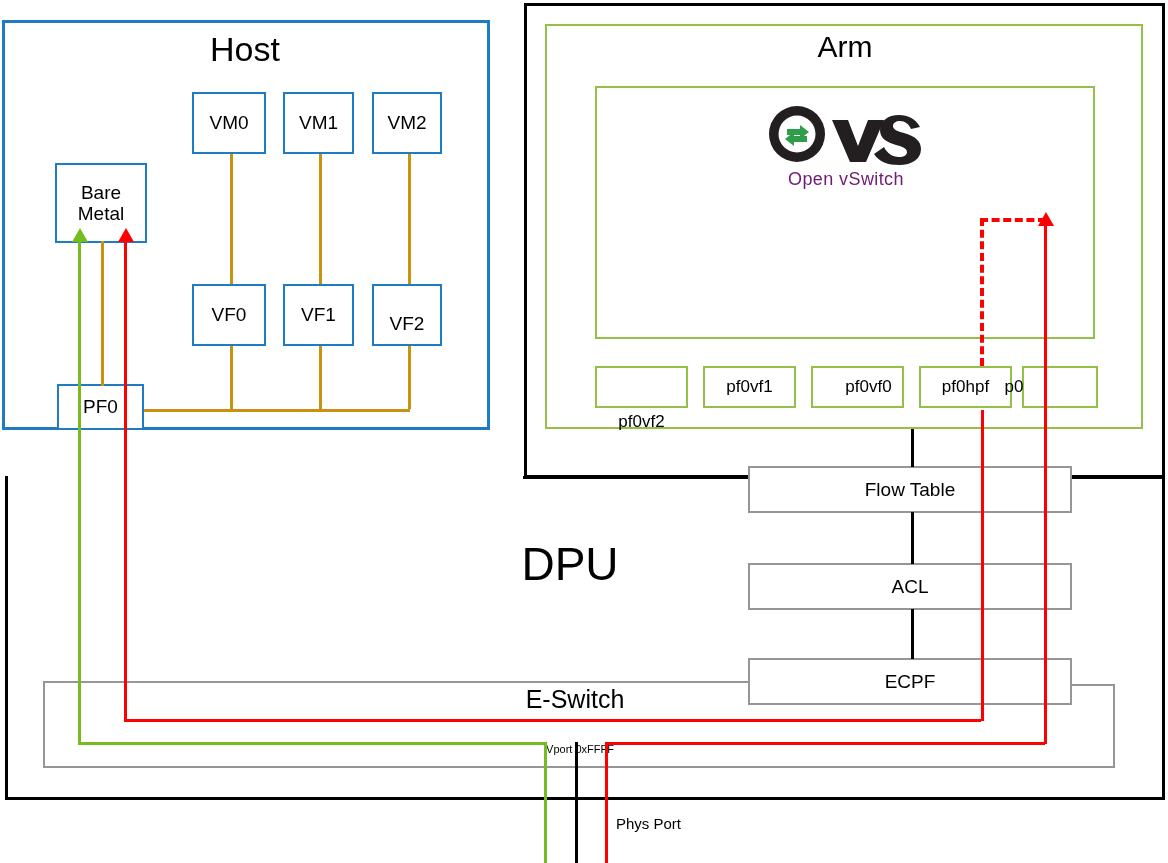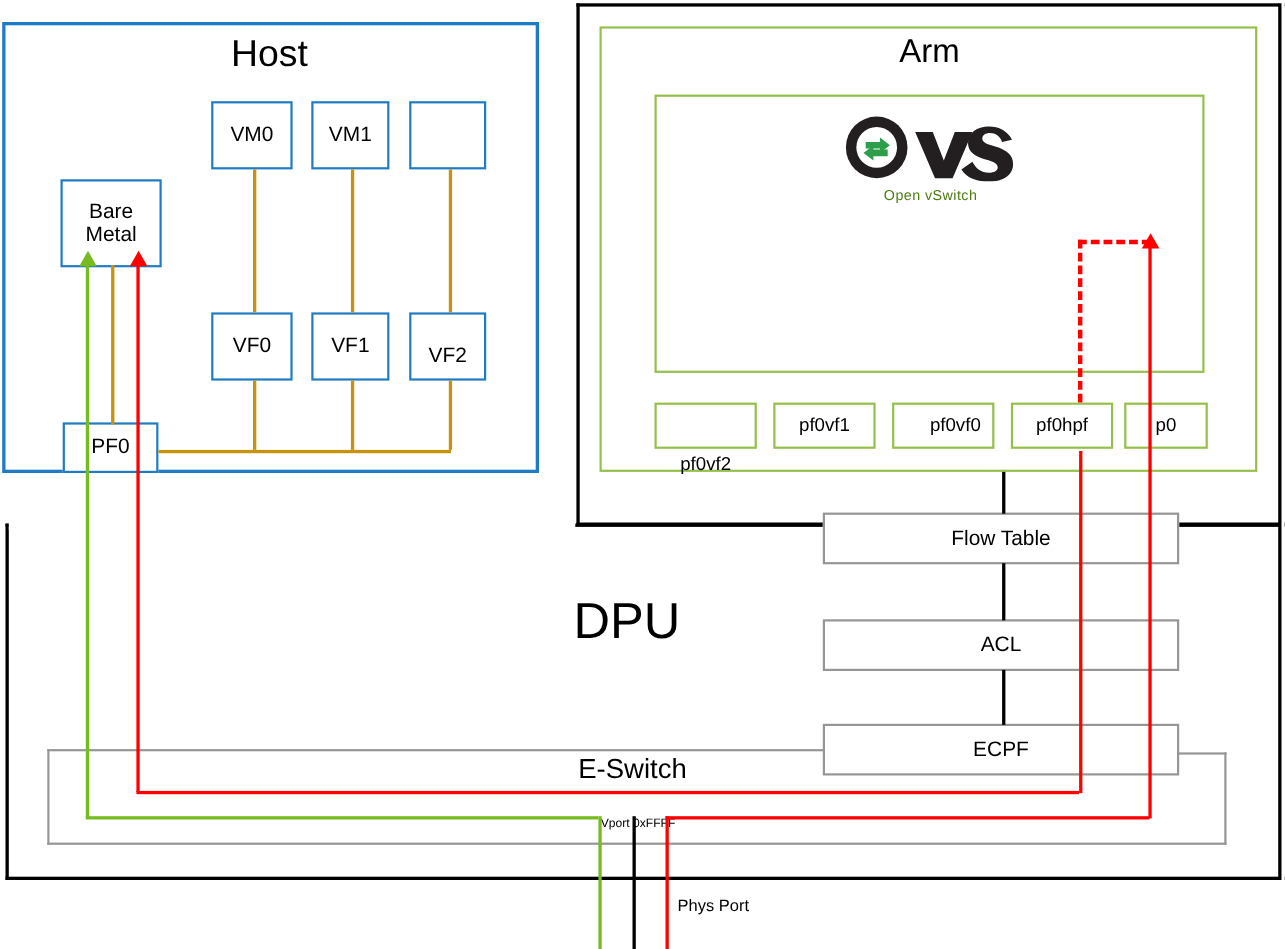--- a/index.html
+++ b/index.html
@@ -44,21 +44,21 @@
   .dash.h{border-top:4px dashed #FF0000;}
 
   
   .arrow-up{position:absolute;width:0;height:0;border-left:8px solid transparent;
             border-right:8px solid transparent;}
   .arrow-up.red{border-bottom:14px solid #FF0000;border-left-color:transparent;border-right-color:transparent;}
   .arrow-up.grn{border-bottom:14px solid #76BC21;border-left-color:transparent;border-right-color:transparent;}
 
   
   #ovs-logo{position:absolute;}
-  .ovs-word{font-size:13px;color:#4d7c0f;text-align:center;letter-spacing:.4px;}
+  .ovs-word{font-size:18px;color:#701a75;text-align:center;letter-spacing:.4px;}
 
   
   .seg{position:absolute;background:#969696;}
 </style>
 </head>
 <body>
 
 <div id="stage">
 
   <div class="box black" style="left:524px;top:3px;width:644px;height:475px;border-right:none;"></div>
@@ -72,20 +72,21 @@
   <div class="box blue" style="left:2px;top:20px;width:488px;height:410px;background:#fff;"></div>
   <div class="lbl t-host" style="left:160px;top:26px;width:170px;height:46px;">Host</div>
 
   <div class="box blue2" style="left:192px;top:92px;width:74px;height:62px;background:#fff;"></div>
   <div class="lbl t-vm" style="left:192px;top:92px;width:74px;height:62px;">VM0</div>
 
   <div class="box blue2" style="left:283px;top:92px;width:71px;height:62px;background:#fff;"></div>
   <div class="lbl t-vm" style="left:283px;top:92px;width:71px;height:62px;">VM1</div>
 
   <div class="box blue2" style="left:372px;top:92px;width:70px;height:62px;background:#fff;"></div>
+  <div class="lbl t-vm" style="left:372px;top:92px;width:70px;height:62px;">VM2</div>
 
   <div class="box blue2" style="left:192px;top:284px;width:74px;height:62px;background:#fff;"></div>
   <div class="lbl t-vm" style="left:192px;top:284px;width:74px;height:62px;">VF0</div>
 
   <div class="box blue2" style="left:283px;top:284px;width:71px;height:62px;background:#fff;"></div>
   <div class="lbl t-vm" style="left:283px;top:284px;width:71px;height:62px;">VF1</div>
 
   <div class="box blue2" style="left:372px;top:284px;width:70px;height:62px;background:#fff;"></div>
   <div class="lbl t-vm" style="left:372px;top:284px;width:70px;height:80px;border-radius:21px;">VF2</div>
 
@@ -141,21 +142,21 @@
   <div class="box green" style="left:703px;top:366px;width:93px;height:42px;background:#fff;"></div>
   <div class="lbl t-port" style="left:703px;top:366px;width:93px;height:42px;">pf0vf1</div>
 
   <div class="box green" style="left:811px;top:366px;width:93px;height:42px;background:#fff;"></div>
   <div class="lbl t-port" style="left:811px;top:366px;width:115px;height:42px;">pf0vf0</div>
 
   <div class="box green" style="left:919px;top:366px;width:93px;height:42px;background:#fff;"></div>
   <div class="lbl t-port" style="left:919px;top:366px;width:93px;height:42px;">pf0hpf</div>
 
   <div class="box green" style="left:1022px;top:366px;width:76px;height:42px;background:#fff;"></div>
-  <div class="lbl t-port" style="left:1022px;top:366px;width:76px;height:42px;">p0</div>
+  <div class="lbl t-port" style="left:976px;top:366px;width:76px;height:42px;">p0</div>
 
   <div class="lbl t-dpu" style="left:455px;top:535px;width:230px;height:60px;">DPU</div>
 
   <div class="box gray" style="left:748px;top:466px;width:324px;height:47px;background:#fff;"></div>
   <div class="lbl t-mid" style="left:748px;top:466px;width:324px;height:47px;">Flow Table</div>
 
   <div class="box gray" style="left:748px;top:563px;width:324px;height:47px;background:#fff;"></div>
   <div class="lbl t-mid" style="left:748px;top:563px;width:324px;height:47px;">ACL</div>
 
   <div class="box gray" style="left:748px;top:658px;width:324px;height:47px;background:#fff;"></div>

